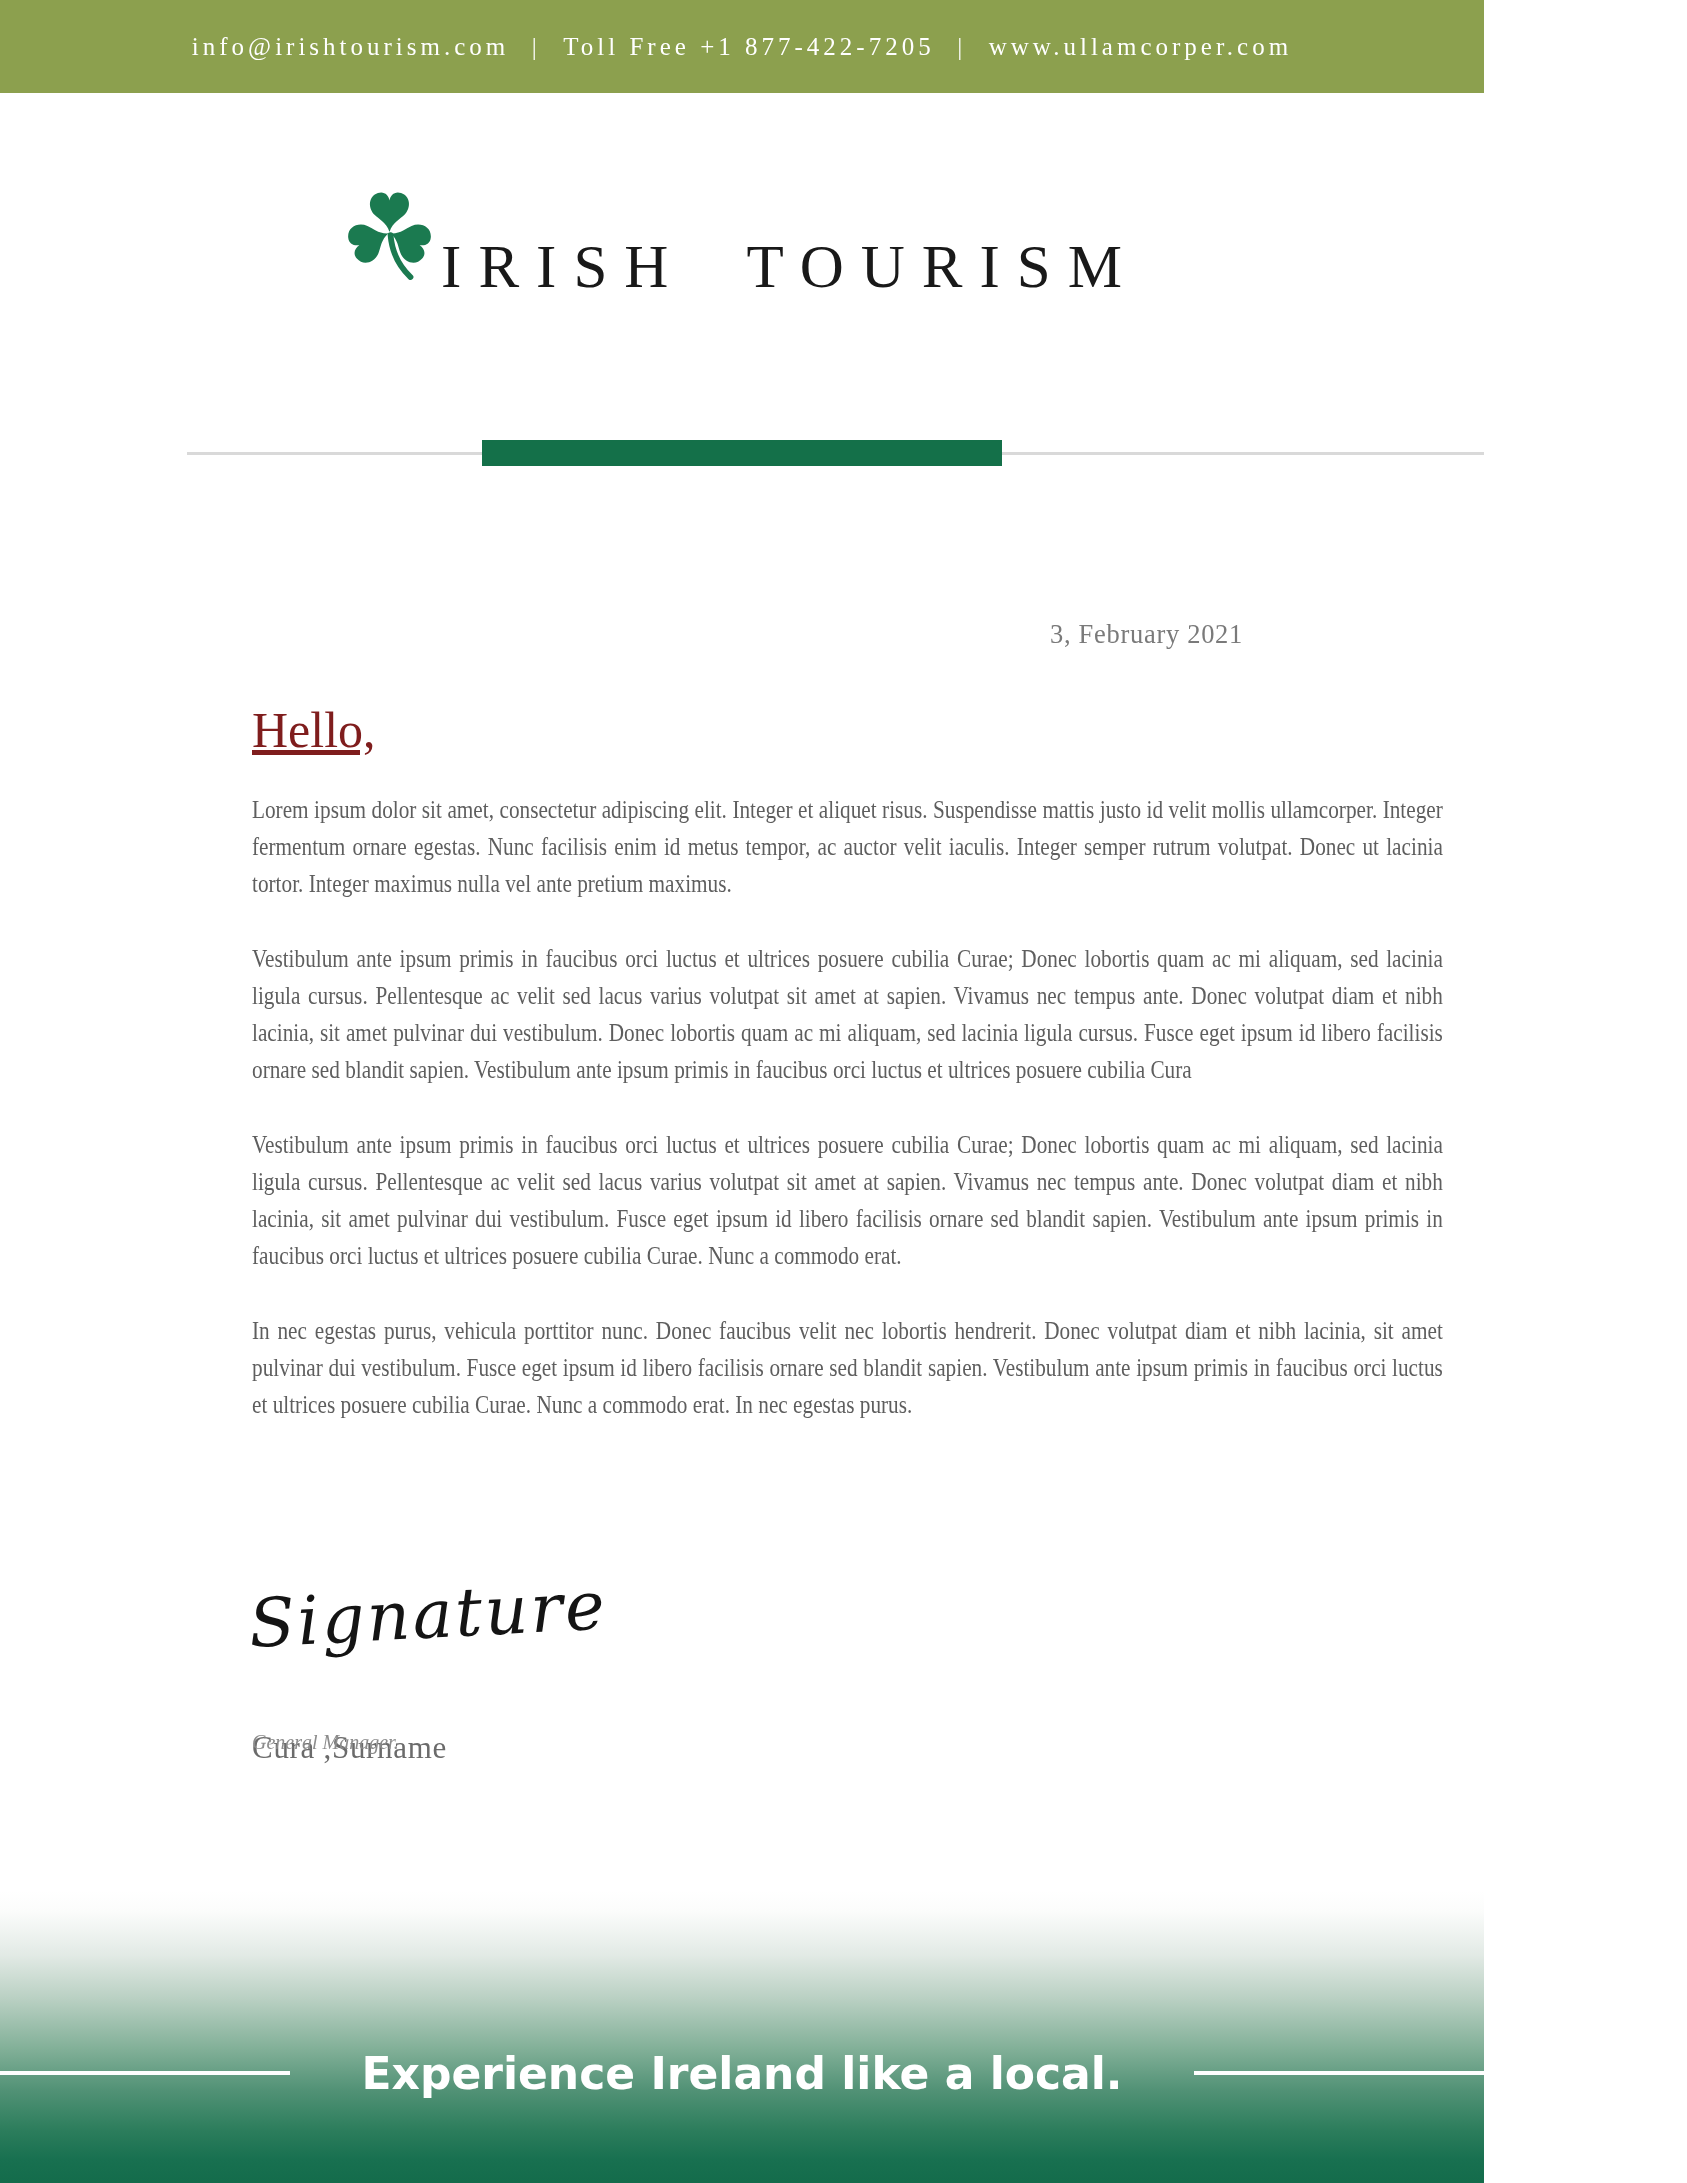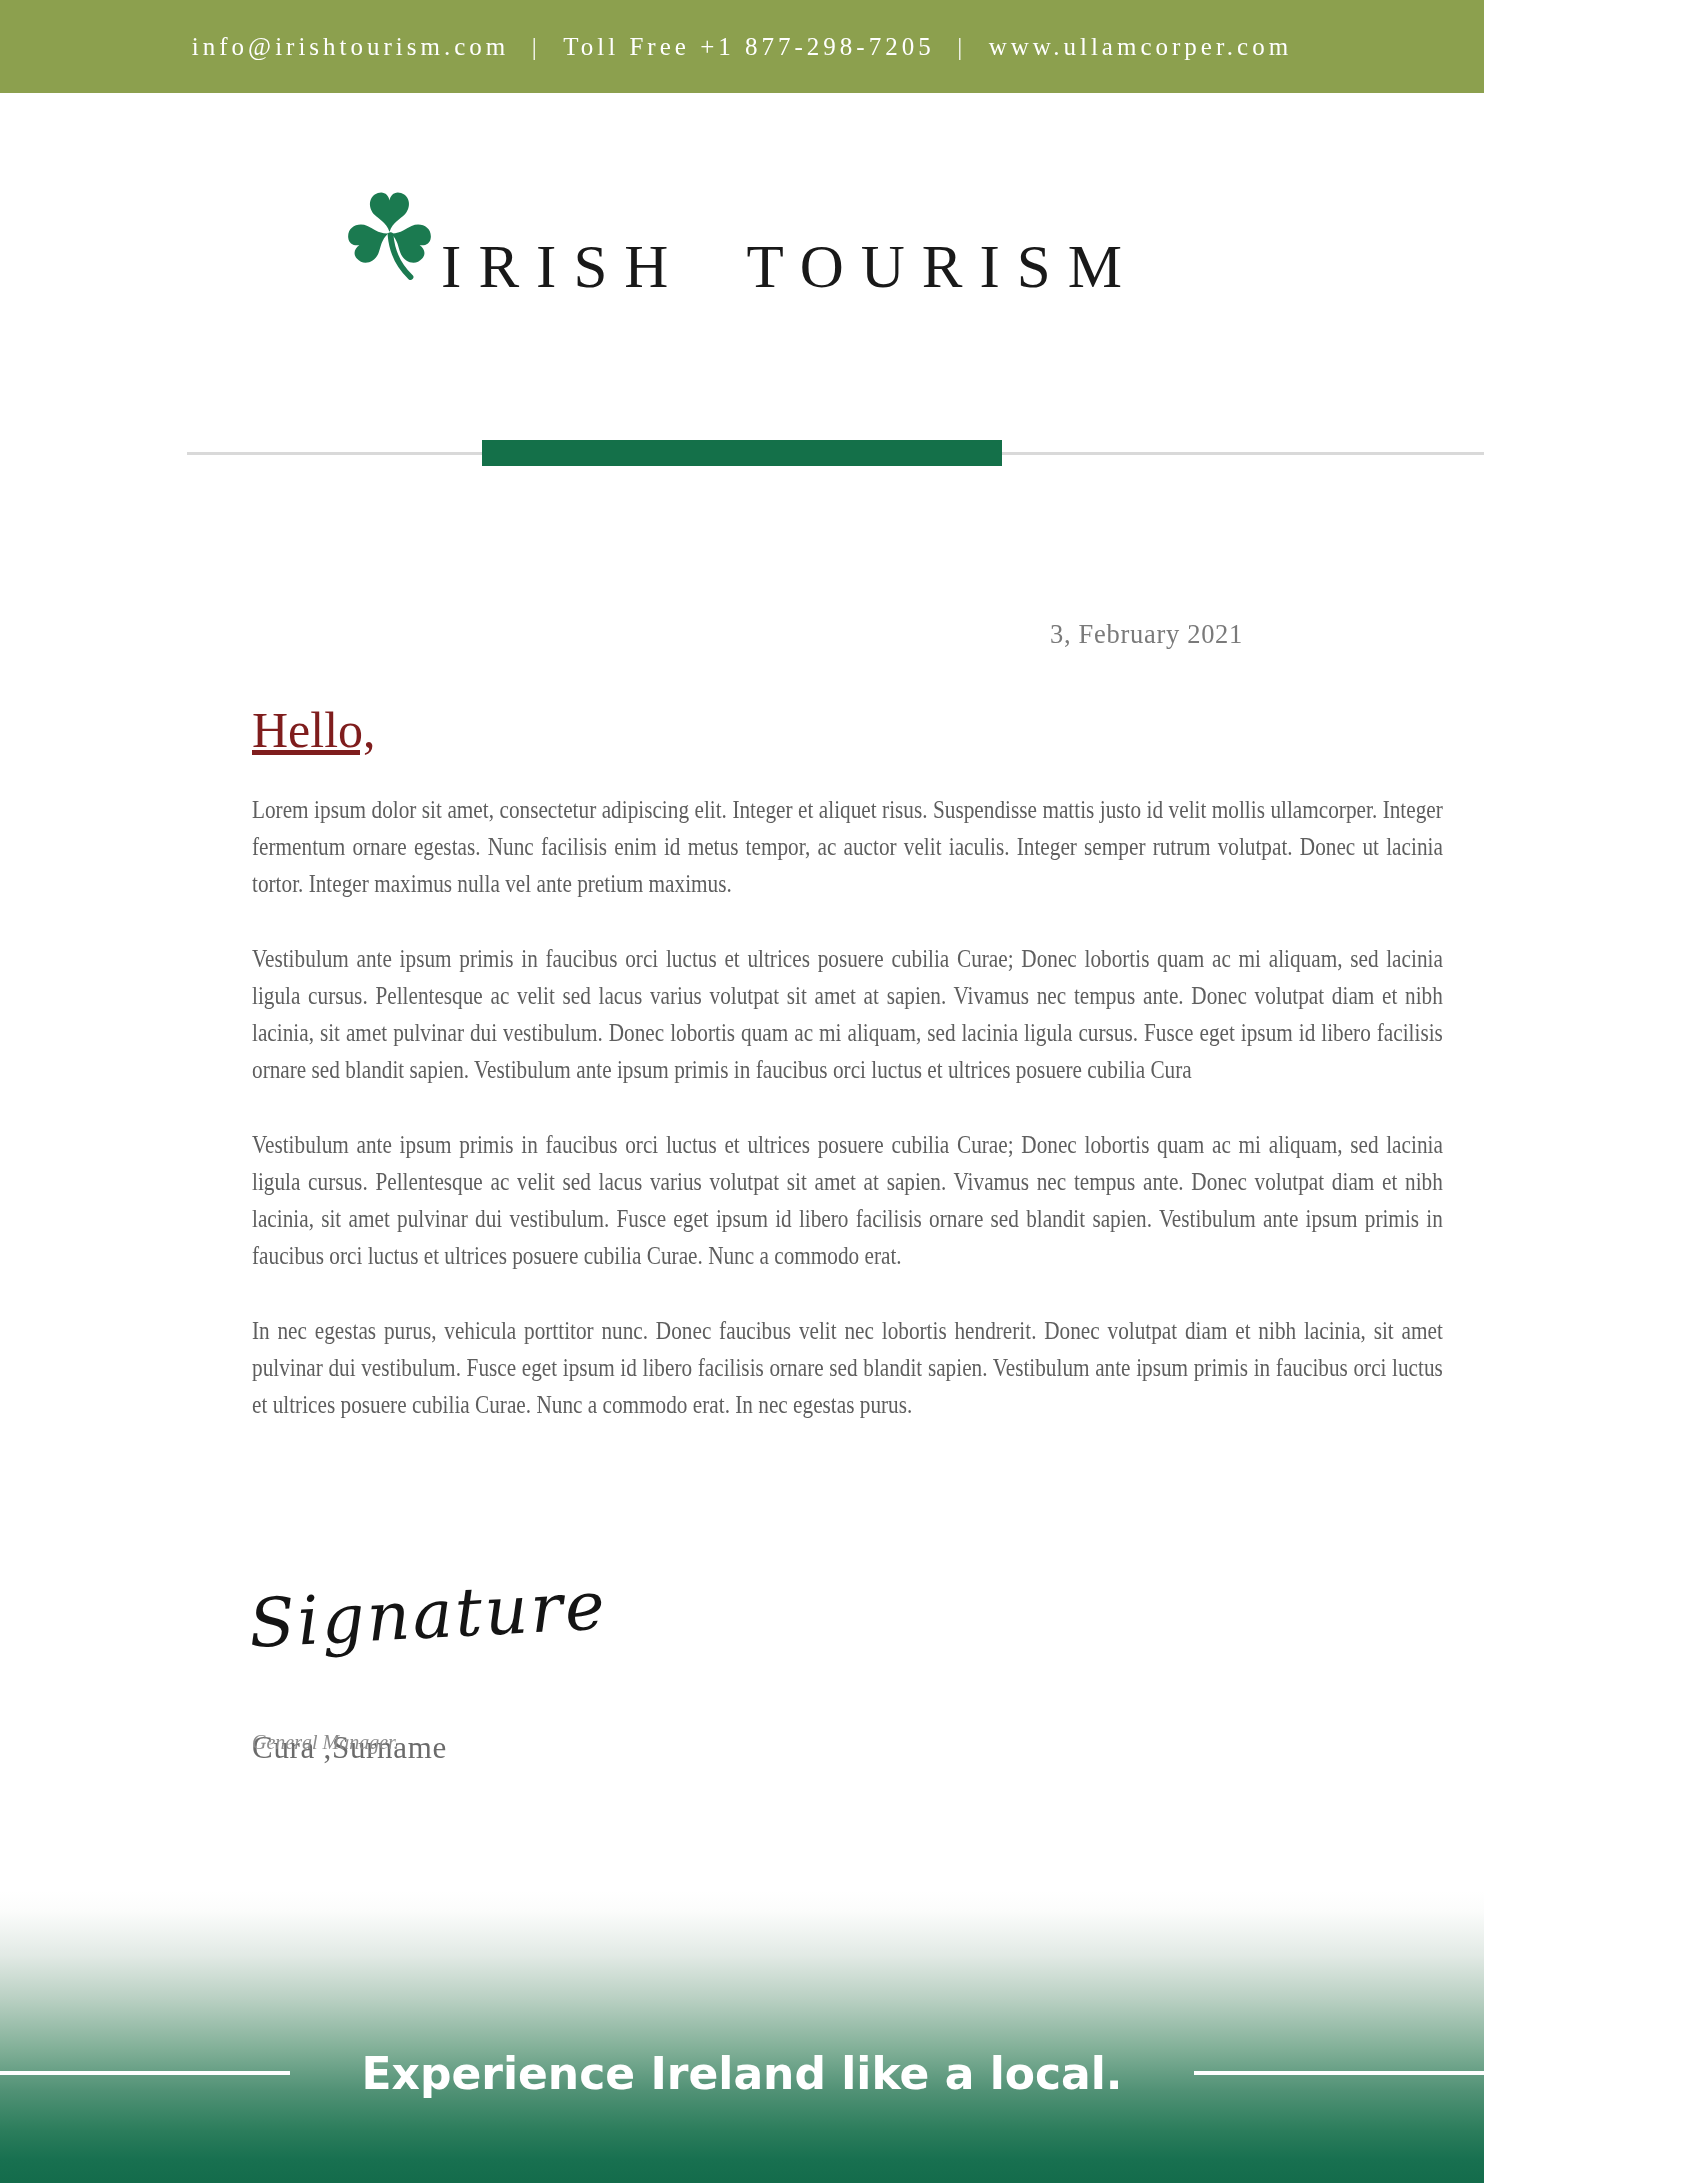--- a/index.html
+++ b/index.html
@@ -99,21 +99,21 @@
   }
 </style>
 </head>
 <body>
 
 <div class="page">
 
   <div class="contact-bar">
     <span>info@irishtourism.com</span>
     <span class="sep">|</span>
-    <span>Toll Free +1 877-298-7205</span>
+    <span>Toll Free +1 877-422-7205</span>
     <span class="sep">|</span>
     <span>www.ullamcorper.com</span>
   </div>
 
   <div class="logo-block">
     <svg class="shamrock" viewBox="0 0 100 100" aria-hidden="true">
       <g transform="translate(50,46) scale(1.18)" fill="#1B7A50">
         <g transform="rotate(0) translate(0,-4)">
           <path d="M0,3 C-3,-6 -10,-9 -14,-13 C-21,-20 -20,-31 -11,-34 C-5,-36 -1,-32 0,-27 C1,-32 5,-36 11,-34 C20,-31 21,-20 14,-13 C10,-9 3,-6 0,3 Z"></path>
         </g>

